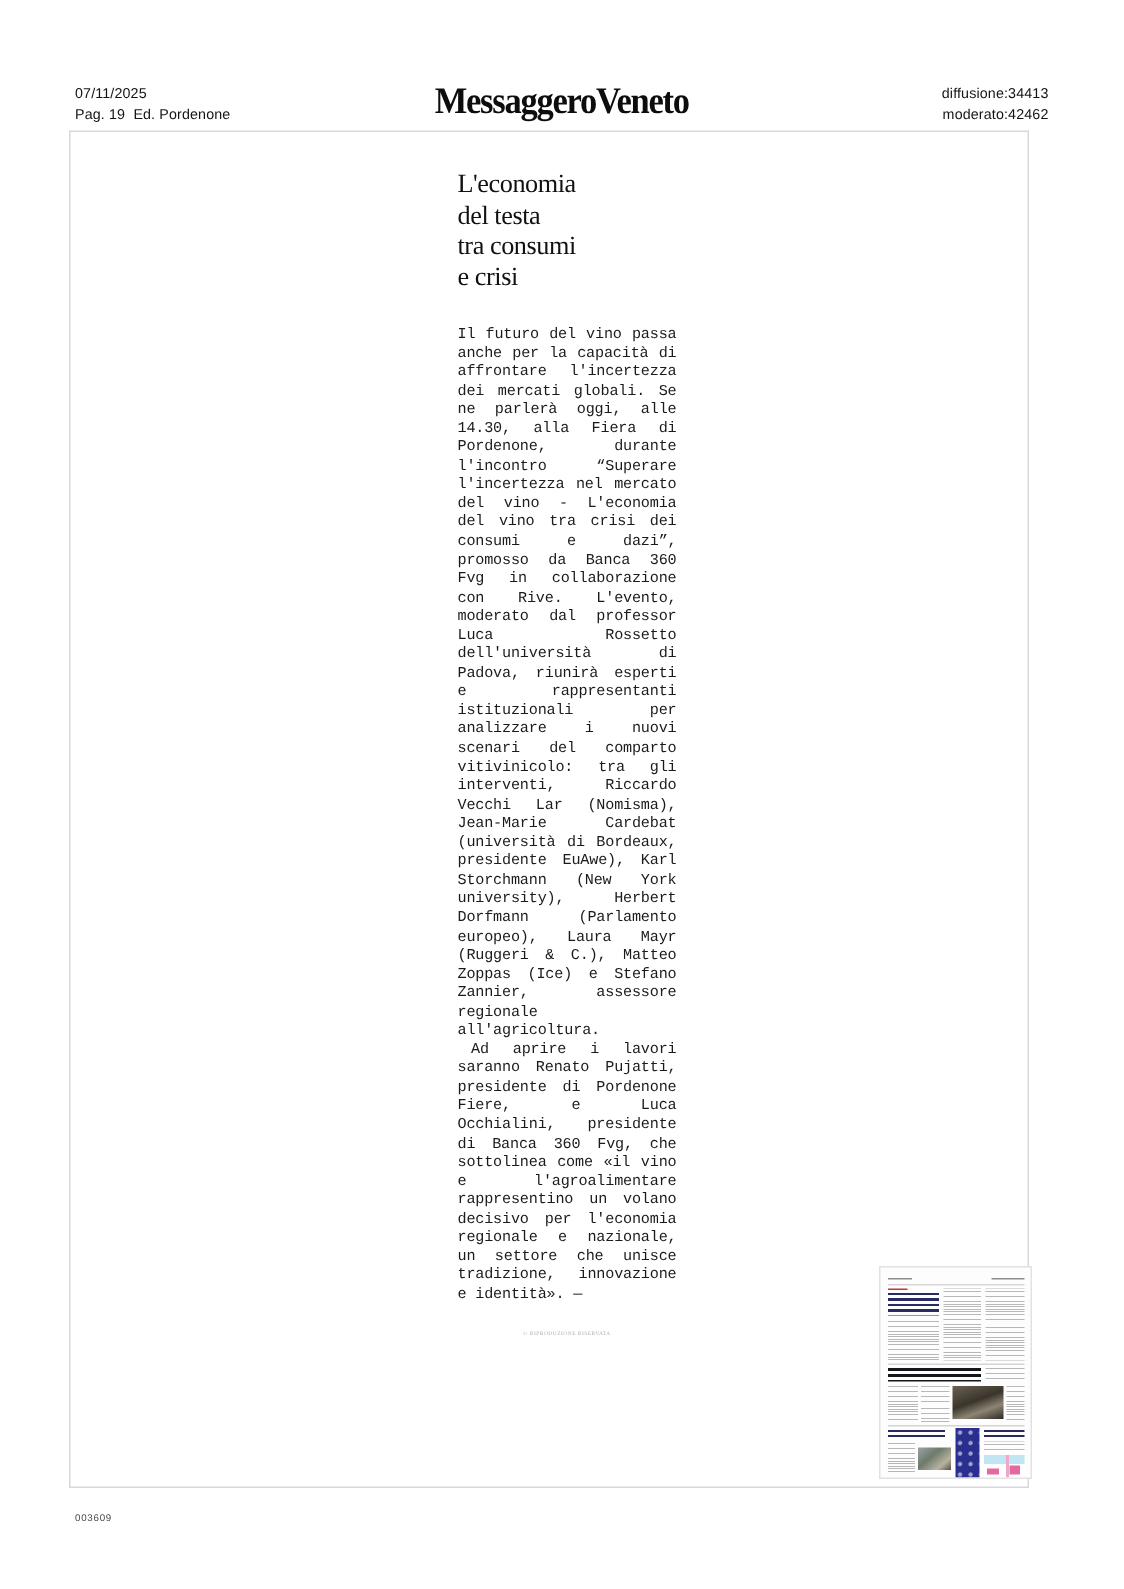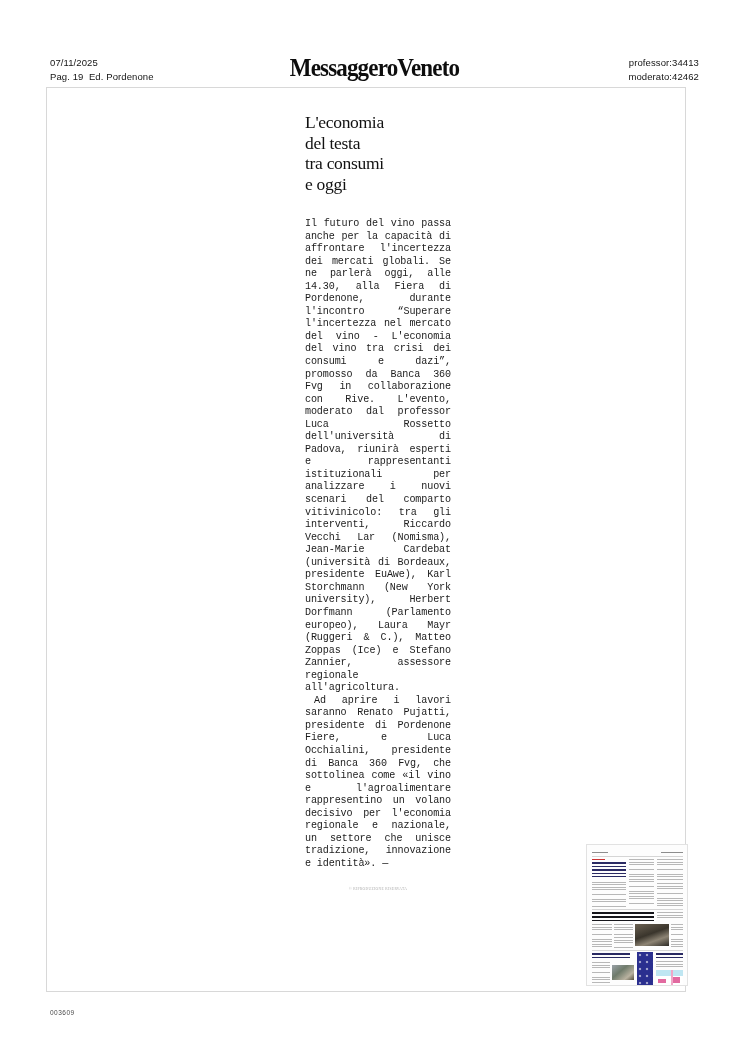--- a/index.html
+++ b/index.html
@@ -183,35 +183,35 @@
 </head>
 <body>
 
 <div class="clip-header">
   <div class="hdr-left">
     <div>07/11/2025</div>
     <div>Pag. 19  Ed. Pordenone</div>
   </div>
   <div class="masthead">MessaggeroVeneto</div>
   <div class="hdr-right">
-    <div>professor:34413</div>
+    <div>diffusione:34413</div>
     <div>moderato:42462</div>
   </div>
 </div>
 
 <div class="rights-note">La proprietà intellettuale è riconducibile alla fonte specificata in testa alla pagina. Il ritaglio stampa è da intendersi per uso privato</div>
 
 <div class="article-frame"></div>
 
 <div class="article-col">
   <h1 class="headline">
     <span>L'economia</span>
     <span>del testa</span>
     <span>tra consumi</span>
-    <span>e oggi</span>
+    <span>e crisi</span>
   </h1>
   <div class="body-text">
     <p>Il futuro del vino passa anche per la capacità di affrontare l'incertezza dei mercati globali. Se ne parlerà oggi, alle 14.30, alla Fiera di Pordenone, durante l'incontro “Superare l'incertezza nel mercato del vino - L'economia del vino tra crisi dei consumi e dazi”, promosso da Banca 360 Fvg in collaborazione con Rive. L'evento, moderato dal professor Luca Rossetto dell'università di Padova, riunirà esperti e rappresentanti istituzionali per analizzare i nuovi scenari del comparto vitivinicolo: tra gli interventi, Riccardo Vecchi Lar (Nomisma), Jean-Marie Cardebat (università di Bordeaux, presidente EuAwe), Karl Storchmann (New York university), Herbert Dorfmann (Parlamento europeo), Laura Mayr (Ruggeri &amp; C.), Matteo Zoppas (Ice) e Stefano Zannier, assessore regionale all'agricoltura.</p>
     <p>Ad aprire i lavori saranno Renato Pujatti, presidente di Pordenone Fiere, e Luca Occhialini, presidente di Banca 360 Fvg, che sottolinea come «il vino e l'agroalimentare rappresentino un volano decisivo per l'economia regionale e nazionale, un settore che unisce tradizione, innovazione e identità». —</p>
   </div>
   <div class="copyright-note">© RIPRODUZIONE RISERVATA</div>
 </div>
 
 <div class="page-thumb">
 

